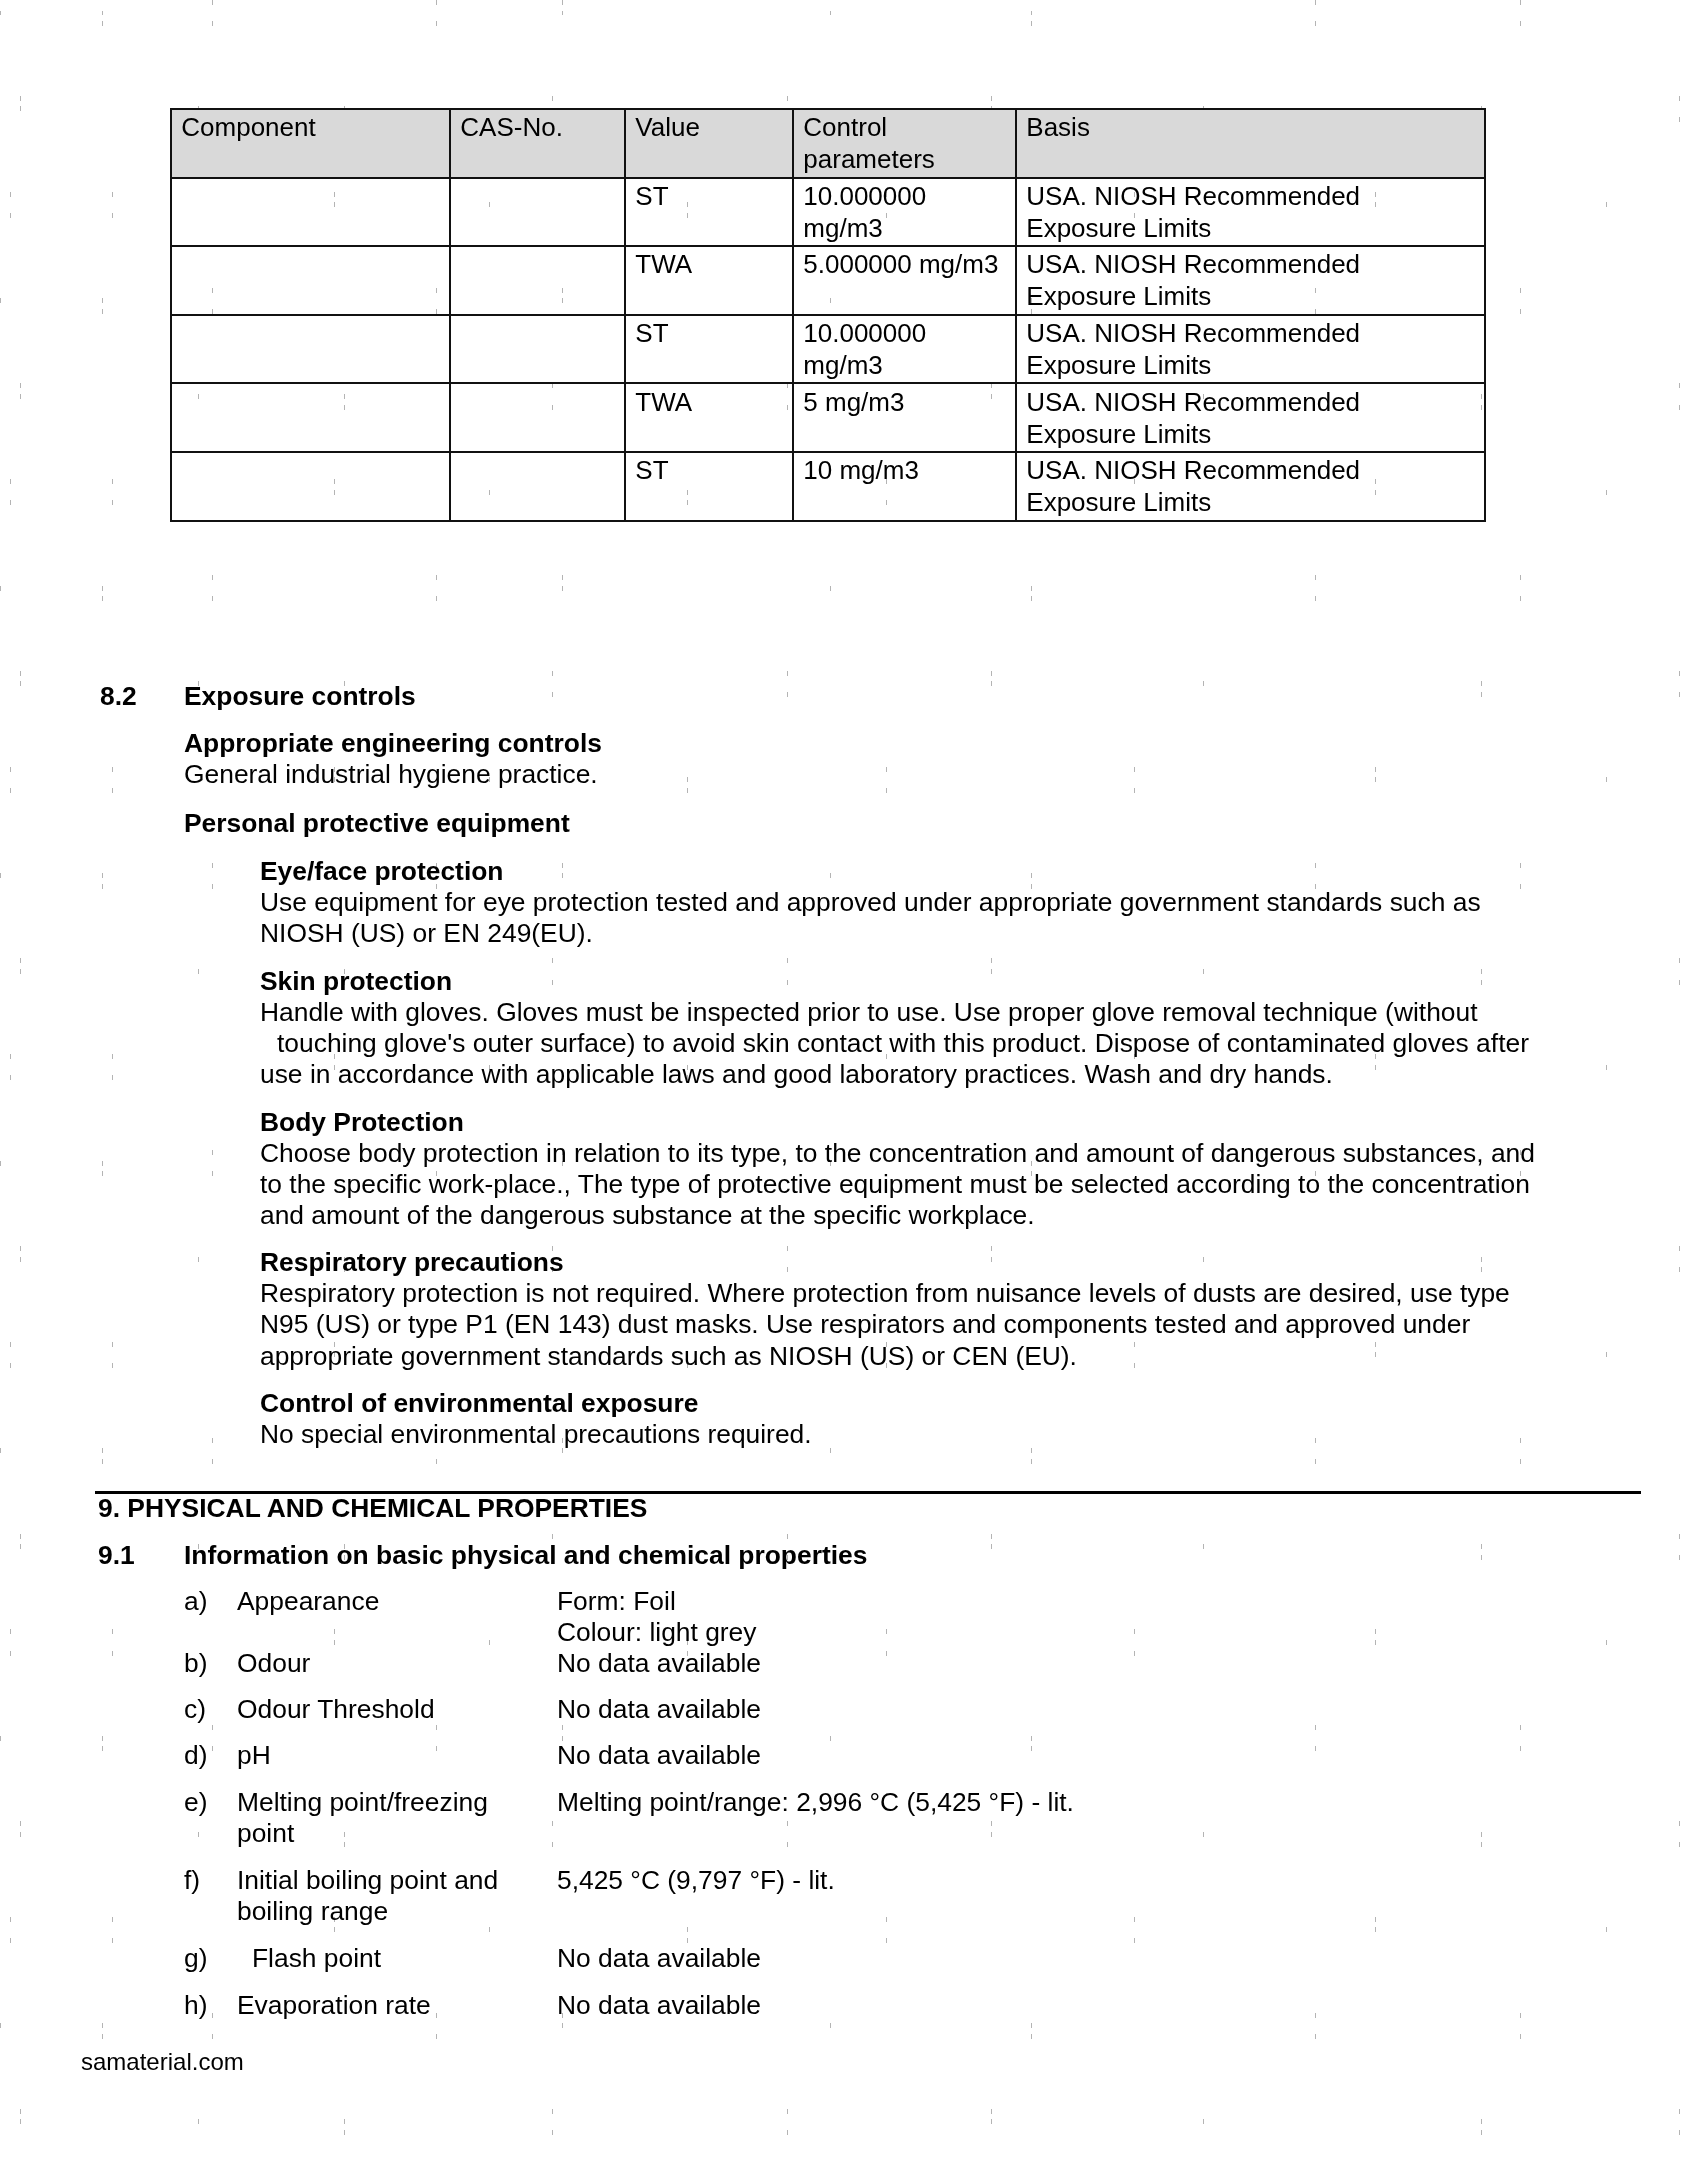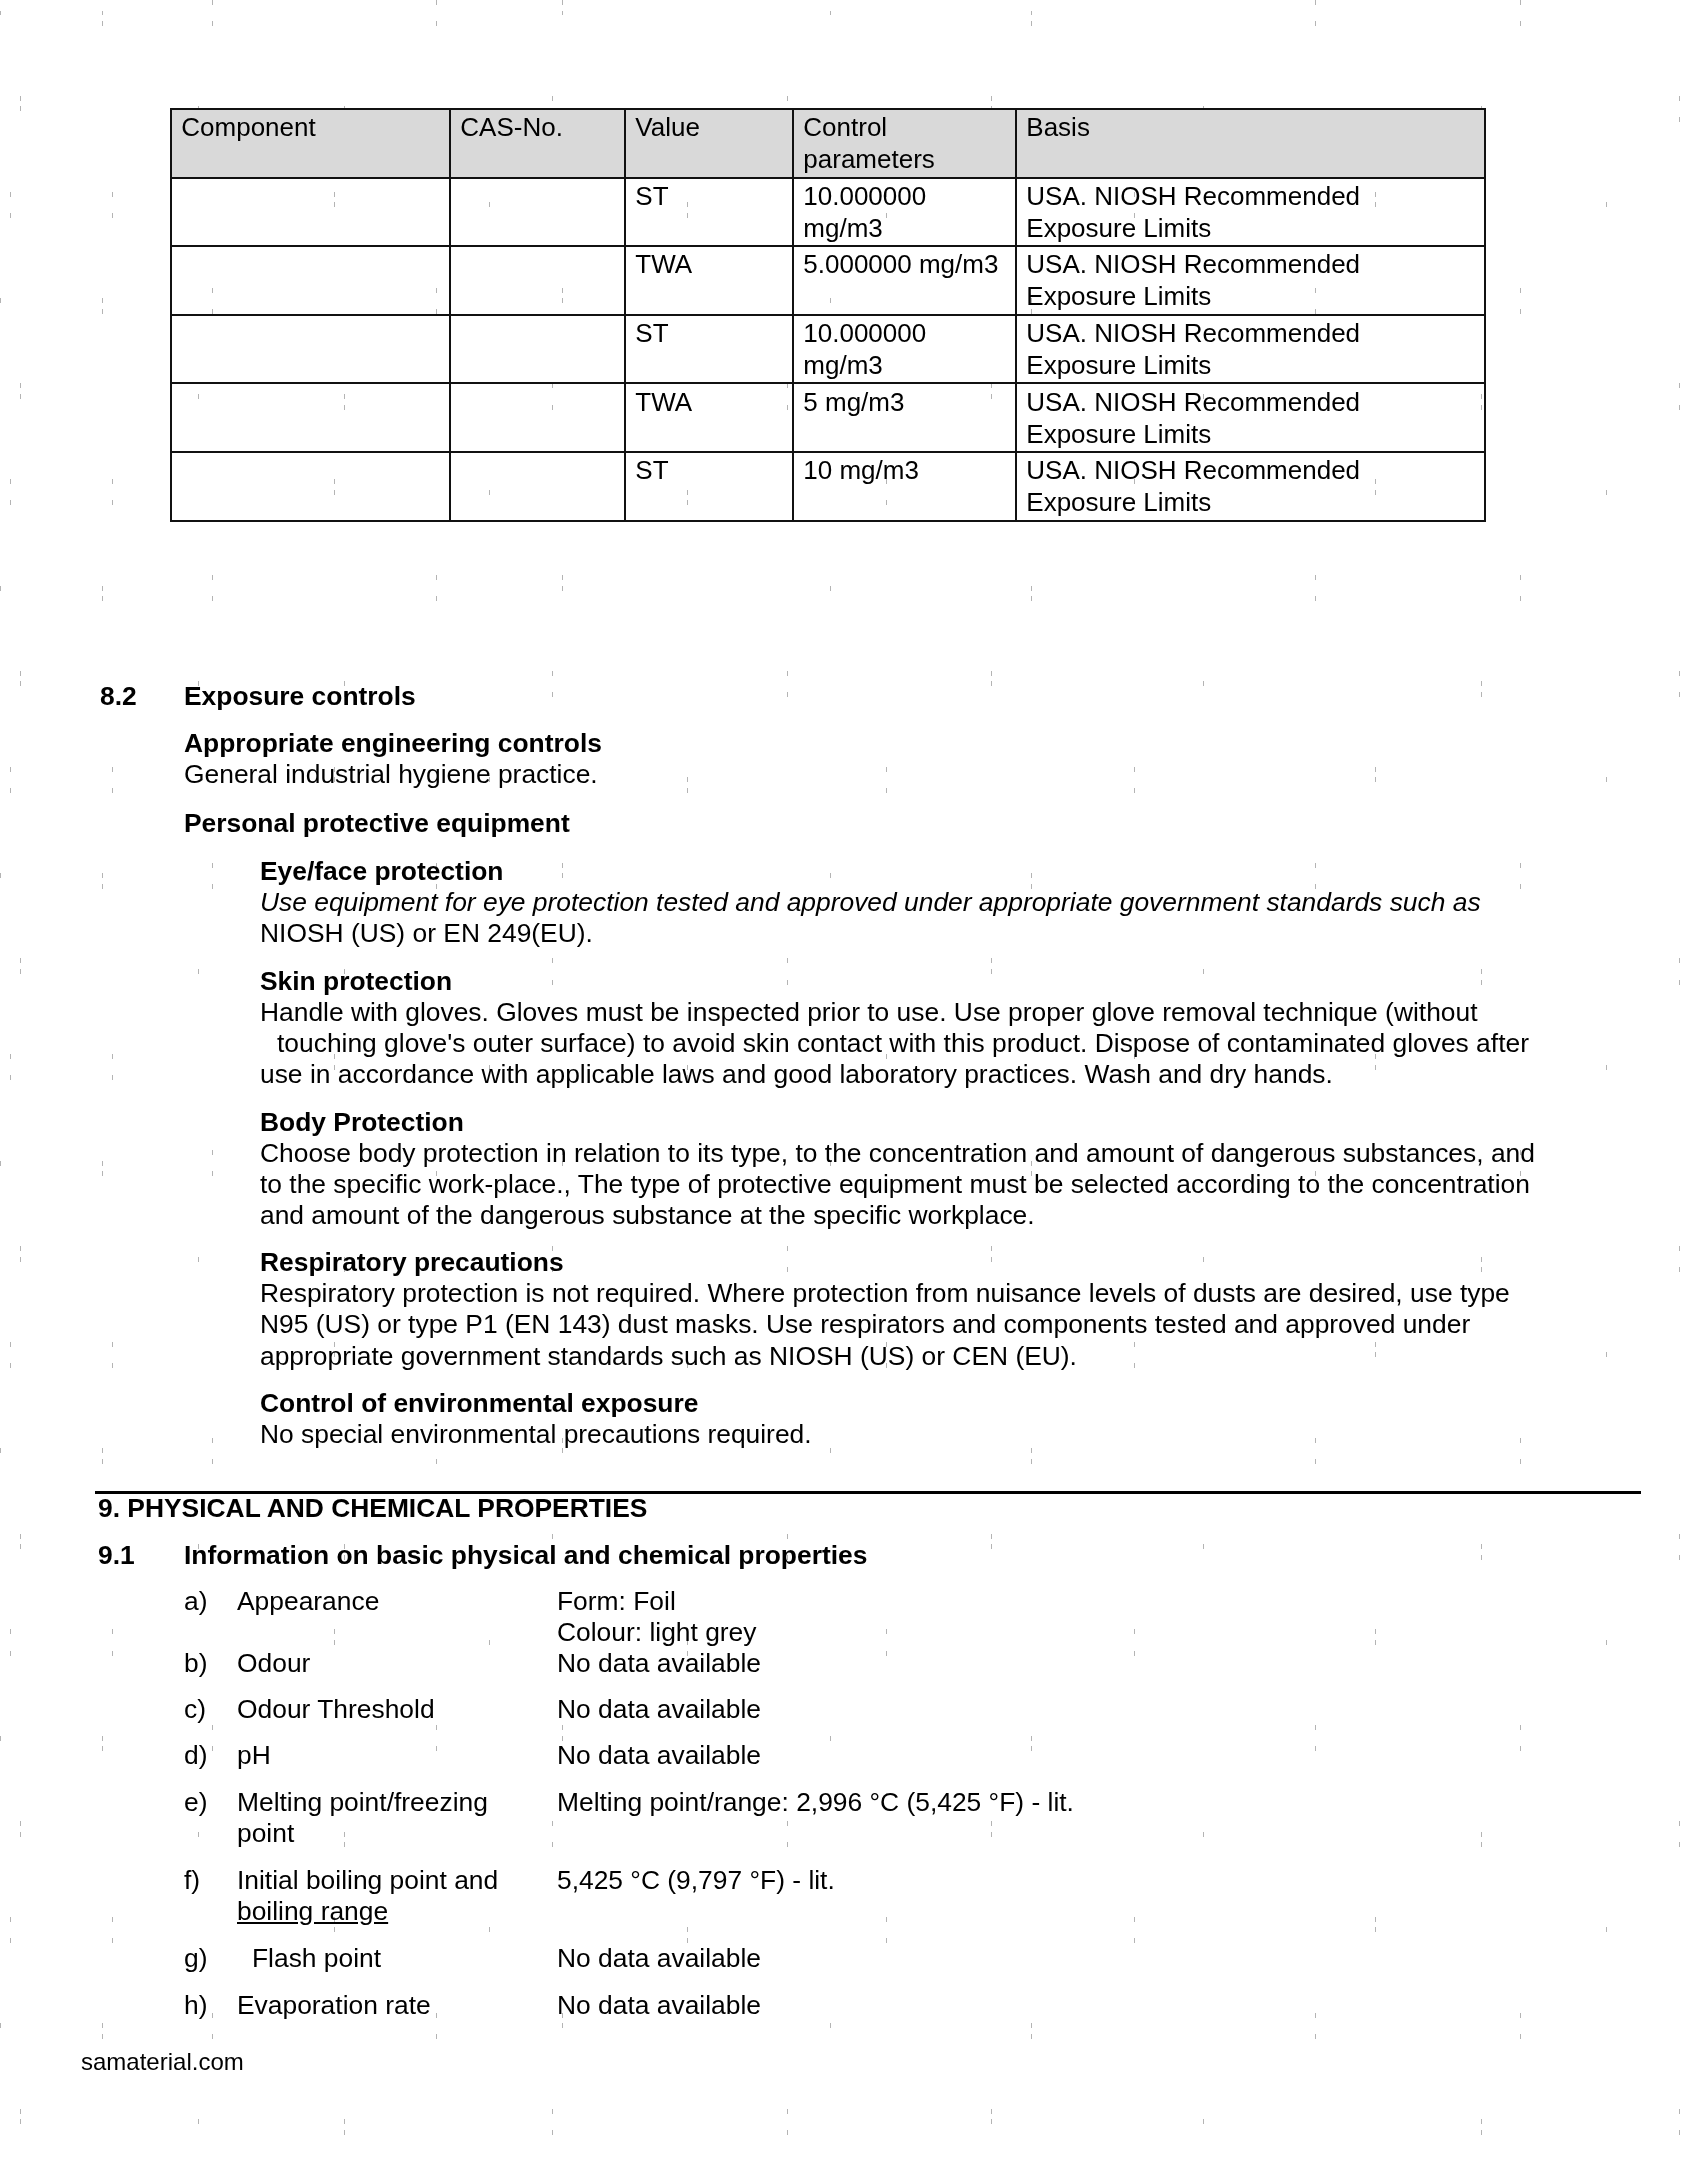--- a/index.html
+++ b/index.html
@@ -453,21 +453,21 @@
 
 <div class="abs t40 b" style="left:100px; top:681px;">8.2</div>
 <div class="abs t40 b" style="left:184px; top:681px;">Exposure controls</div>
 
 <div class="abs t40 b" style="left:184px; top:728px;">Appropriate engineering controls</div>
 <div class="abs t40" style="left:184px; top:759px;">General industrial hygiene practice.</div>
 
 <div class="abs t40 b" style="left:184px; top:808px;">Personal protective equipment</div>
 
 <div class="abs t40 b" style="left:260px; top:856px;">Eye/face protection</div>
-<div class="abs t40" style="left:260px; top:887px;font-style:italic;">Use equipment for eye protection tested and approved under appropriate government standards such as</div>
+<div class="abs t40" style="left:260px; top:887px;">Use equipment for eye protection tested and approved under appropriate government standards such as</div>
 <div class="abs t40" style="left:260px; top:918px;">NIOSH (US) or EN 249(EU).</div>
 
 <div class="abs t40 b" style="left:260px; top:966px;">Skin protection</div>
 <div class="abs t40" style="left:260px; top:997px;">Handle with gloves. Gloves must be inspected prior to use. Use proper glove removal technique (without</div>
 <div class="abs t40" style="left:277px; top:1028px;">touching glove's outer surface) to avoid skin contact with this product. Dispose of contaminated gloves after</div>
 <div class="abs t40" style="left:260px; top:1059px;">use in accordance with applicable laws and good laboratory practices. Wash and dry hands.</div>
 
 <div class="abs t40 b" style="left:260px; top:1107px;">Body Protection</div>
 <div class="abs t40" style="left:260px; top:1138px;">Choose body protection in relation to its type, to the concentration and amount of dangerous substances, and</div>
 <div class="abs t40" style="left:260px; top:1169px;">to the specific work-place., The type of protective equipment must be selected according to the concentration</div>
@@ -506,21 +506,21 @@
   <div class="abs t40" style="left:237px; top:1740px;">pH</div>
   <div class="abs t40" style="left:557px; top:1740px;">No data available</div>
 
   <div class="abs t40" style="left:184px; top:1787px;">e)</div>
   <div class="abs t40" style="left:237px; top:1787px;">Melting point/freezing</div>
   <div class="abs t40" style="left:237px; top:1818px;">point</div>
   <div class="abs t40" style="left:557px; top:1787px;">Melting point/range: 2,996 °C (5,425 °F) - lit.</div>
 
   <div class="abs t40" style="left:184px; top:1865px;">f)</div>
   <div class="abs t40" style="left:237px; top:1865px;">Initial boiling point and</div>
-  <div class="abs t40" style="left:237px; top:1896px;text-decoration:underline;">boiling range</div>
+  <div class="abs t40" style="left:237px; top:1896px;">boiling range</div>
   <div class="abs t40" style="left:557px; top:1865px;">5,425 °C (9,797 °F) - lit.</div>
 
   <div class="abs t40" style="left:184px; top:1943px;">g)</div>
   <div class="abs t40" style="left:252px; top:1943px;text-align:center;">Flash point</div>
   <div class="abs t40" style="left:557px; top:1943px;">No data available</div>
 
   <div class="abs t40" style="left:184px; top:1990px;">h)</div>
   <div class="abs t40" style="left:237px; top:1990px;">Evaporation rate</div>
   <div class="abs t40" style="left:557px; top:1990px;">No data available</div>
 </div>

